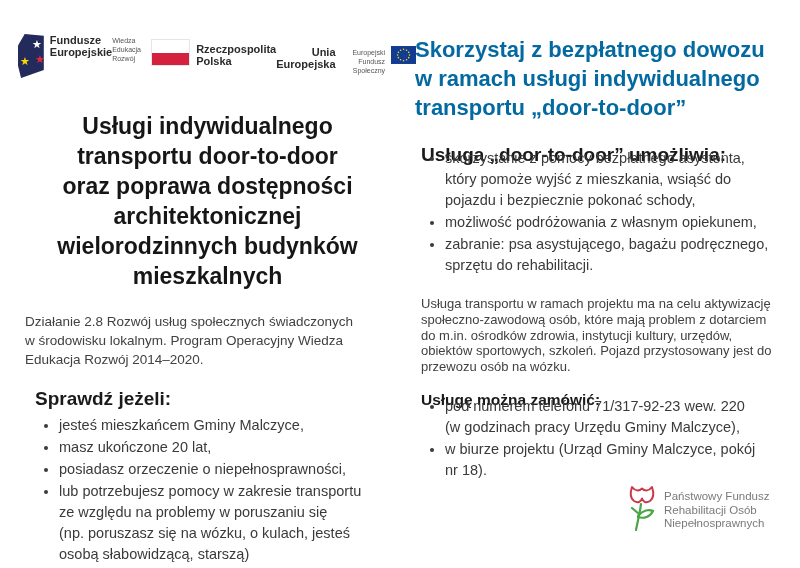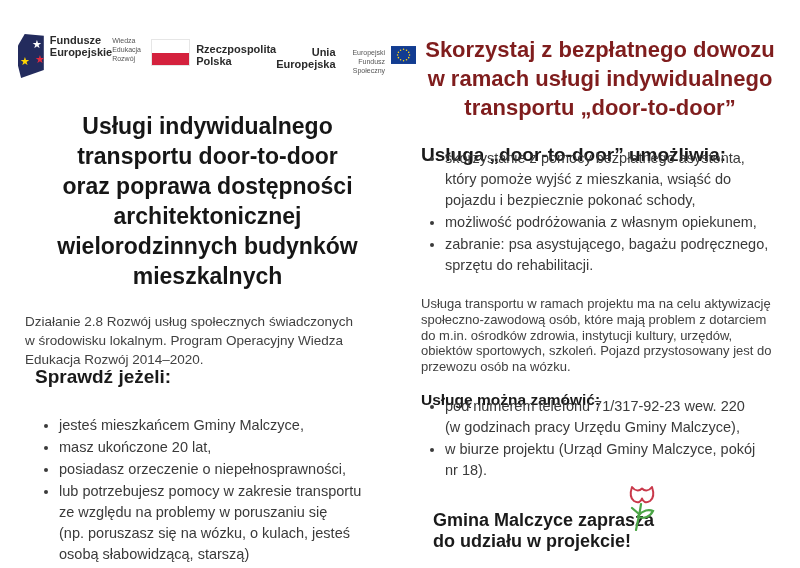--- a/index.html
+++ b/index.html
@@ -27,27 +27,27 @@
   .pl-text{margin-top:9px;}
   
   .eu-logo{align-items:flex-start;}
   .eu-text{text-align:right;align-items:flex-start;margin-top:12px;}
   .eu-flag{width:42px;height:30px;margin-top:6px;}
   
   .left-title{position:absolute;left:35px;top:96px;width:345px;text-align:center;
     font-size:23px;line-height:30px;font-weight:700;color:#161616;white-space:pre-line;}
   .left-subtitle{position:absolute;left:25px;top:298px;width:360px;text-align:left;
     font-size:13.5px;line-height:19px;color:#414141;white-space:pre-line;}
-  .check-heading{position:absolute;left:35px;top:350px;font-size:19px;font-weight:700;color:#1a1a1a;}
+  .check-heading{position:absolute;left:35px;top:372px;font-size:19px;font-weight:700;color:#1a1a1a;}
   .bullets{margin:0;padding-left:21px;list-style:disc;}
   .bullets li{white-space:pre-line;margin:0 0 1px 0;}
   .check-list{position:absolute;left:38px;top:395px;width:350px;font-size:14.5px;line-height:21px;color:#3a3a3a;margin-top:20px;}
   
-  .right-title{position:absolute;left:415px;top:20px;width:370px;text-align:center;
-    font-size:22px;line-height:29px;font-weight:700;color:#7f1d1d;white-space:pre-line;}
+  .right-title{position:absolute;left:415px;top:20px;width:370px;text-align:left;
+    font-size:22px;line-height:29px;font-weight:700;color:#0369a1;white-space:pre-line;}
   .enables-heading{position:absolute;left:421px;top:125px;font-size:19px;font-weight:700;color:#1a1a1a;}
   .enables-list{position:absolute;left:424px;top:148px;width:365px;font-size:14.5px;line-height:21px;}
   .right-paragraph{position:absolute;left:421px;top:283px;width:372px;
     font-size:13px;line-height:15.8px;color:#414141;white-space:pre-line;}
   .order-heading{position:absolute;left:421px;top:375px;font-size:15.5px;font-weight:700;color:#1a1a1a;}
   .order-list{position:absolute;left:424px;top:396px;width:365px;font-size:14.5px;line-height:21px;}
   .invite{position:absolute;left:433px;top:492px;font-size:18px;line-height:21px;font-weight:700;color:#1a1a1a;white-space:pre-line;}
   
   .pfron{position:absolute;left:626px;top:484px;display:flex;align-items:flex-start;gap:6px;}
   .pfron-label{font-size:11.5px;line-height:13.5px;color:#7a7a7a;white-space:pre-line;margin-top:6px;}
@@ -149,29 +149,30 @@
 przewozu osób na wózku.</p>
 
   <h3 class="order-heading">Usługę można zamówić:</h3>
   <ul class="bullets order-list">
     <li>pod numerem telefonu 71/317-92-23 wew. 220
 (w godzinach pracy Urzędu Gminy Malczyce),</li>
     <li>w biurze projektu (Urząd Gminy Malczyce, pokój
 nr 18).</li>
   </ul>
 
-  <p class="invite">Gmina Malczyce zaprasza
-do udziału w projekcie!</p>
 
   <div class="pfron">
     <svg width="32" height="50" viewBox="0 0 32 50" xmlns="http://www.w3.org/2000/svg">
       <g fill="none" stroke="#c9384a" stroke-width="2" stroke-linecap="round" stroke-linejoin="round">
         <path d="M6 3 C4 9 4 14 8 17 C12 19.5 15 18 16 14.5 C17 18 20 19.5 24 17 C28 14 28 9 26 3 C23 7 19 7.5 16 4.5 C13 7.5 9 7 6 3 Z"></path>
       </g>
       <g fill="none" stroke="#4ba546" stroke-width="2.2" stroke-linecap="round">
         <path d="M15 20 C14 28 12 36 10 46"></path>
         <path d="M12 32 C17 26 23 25 27 27 C24 33 18 35 12 33"></path>
         <path d="M13 30 L6 24"></path>
       </g>
     </svg>
+    <span class="pfron-label">Państwowy Fundusz
+Rehabilitacji Osób
+Niepełnosprawnych</span>
   </div>
 
 </div>
 
 </body></html>

